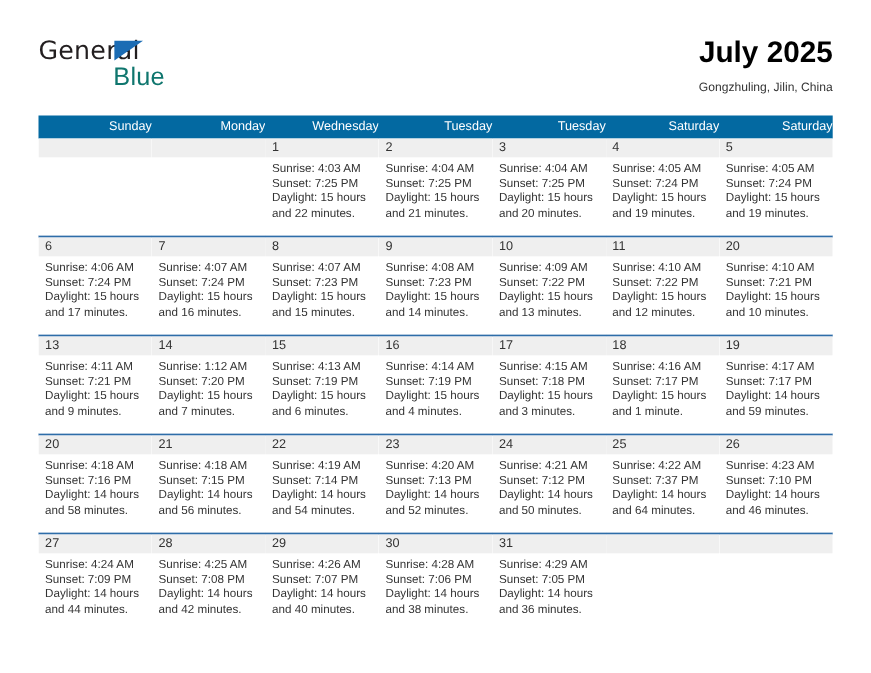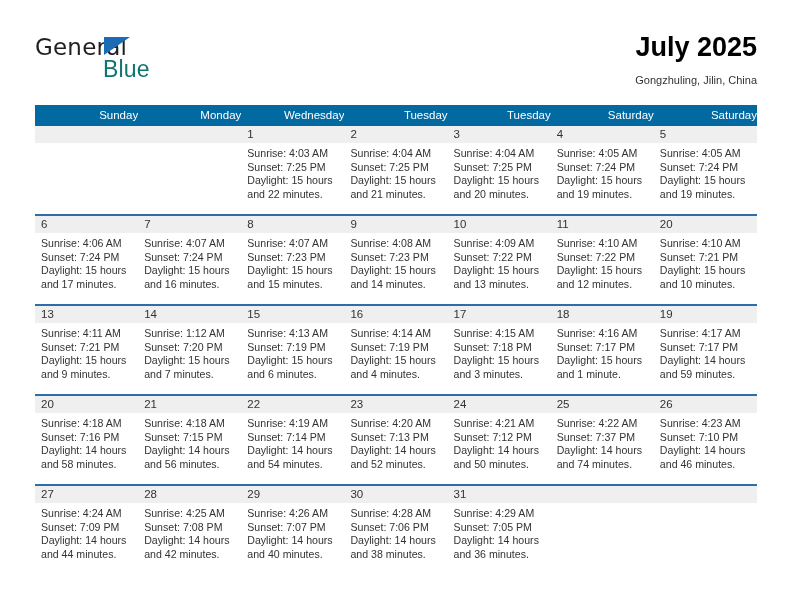--- a/index.html
+++ b/index.html
@@ -411,21 +411,21 @@
       <div>Daylight: 14 hours</div>
       <div>and 50 minutes.</div>
     </div>
   </div>
           <div class="day-cell">
     <div class="day-number-band">25</div>
     <div class="day-lines">
       <div>Sunrise: 4:22 AM</div>
       <div>Sunset: 7:37 PM</div>
       <div>Daylight: 14 hours</div>
-      <div>and 74 minutes.</div>
+      <div>and 64 minutes.</div>
     </div>
   </div>
           <div class="day-cell">
     <div class="day-number-band">26</div>
     <div class="day-lines">
       <div>Sunrise: 4:23 AM</div>
       <div>Sunset: 7:10 PM</div>
       <div>Daylight: 14 hours</div>
       <div>and 46 minutes.</div>
     </div>

